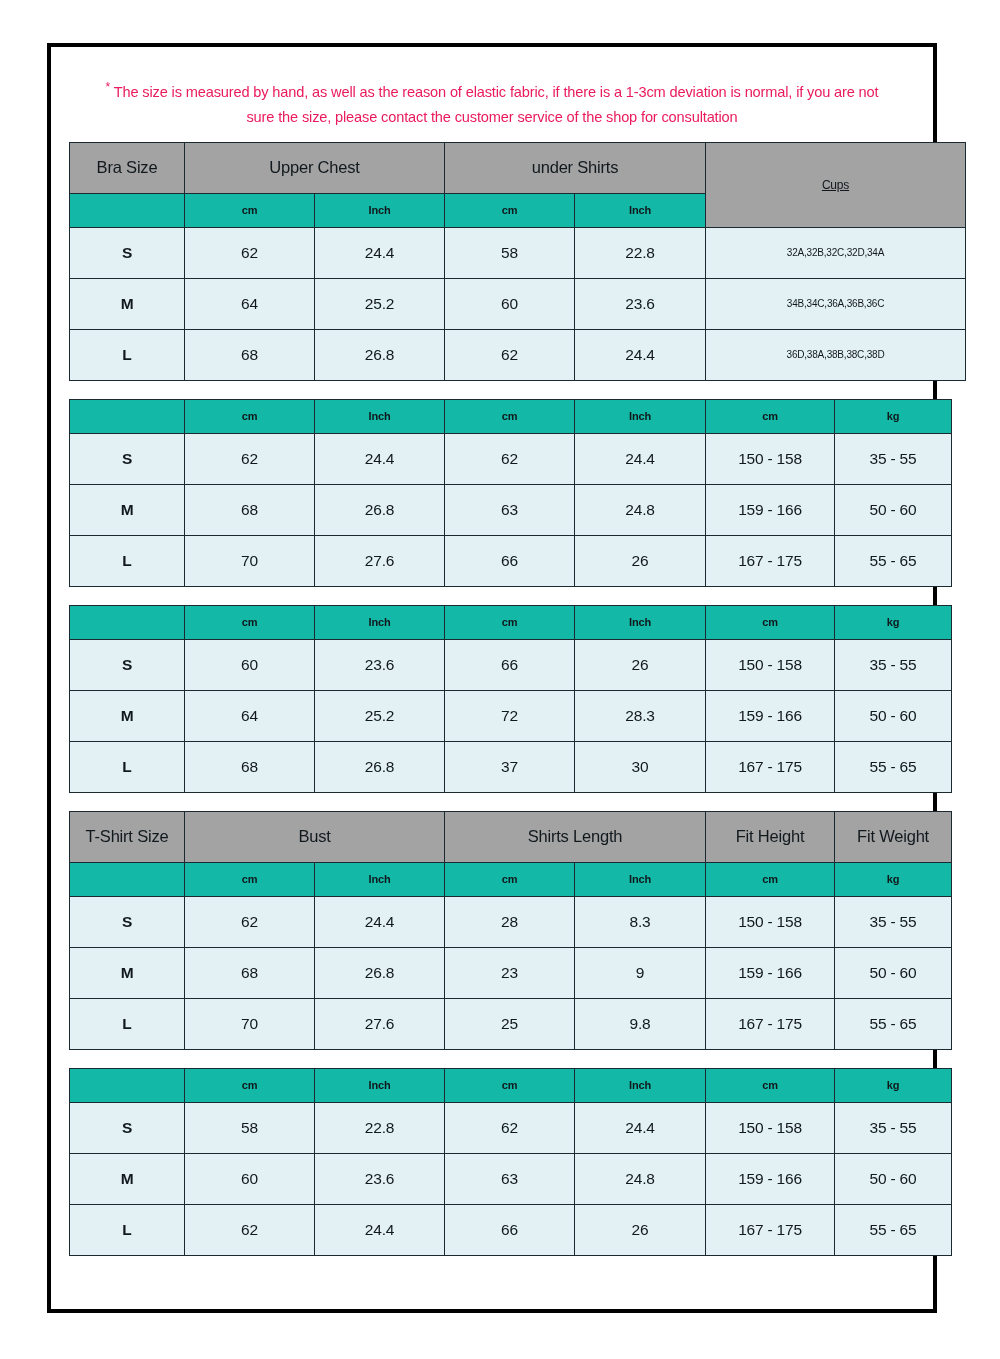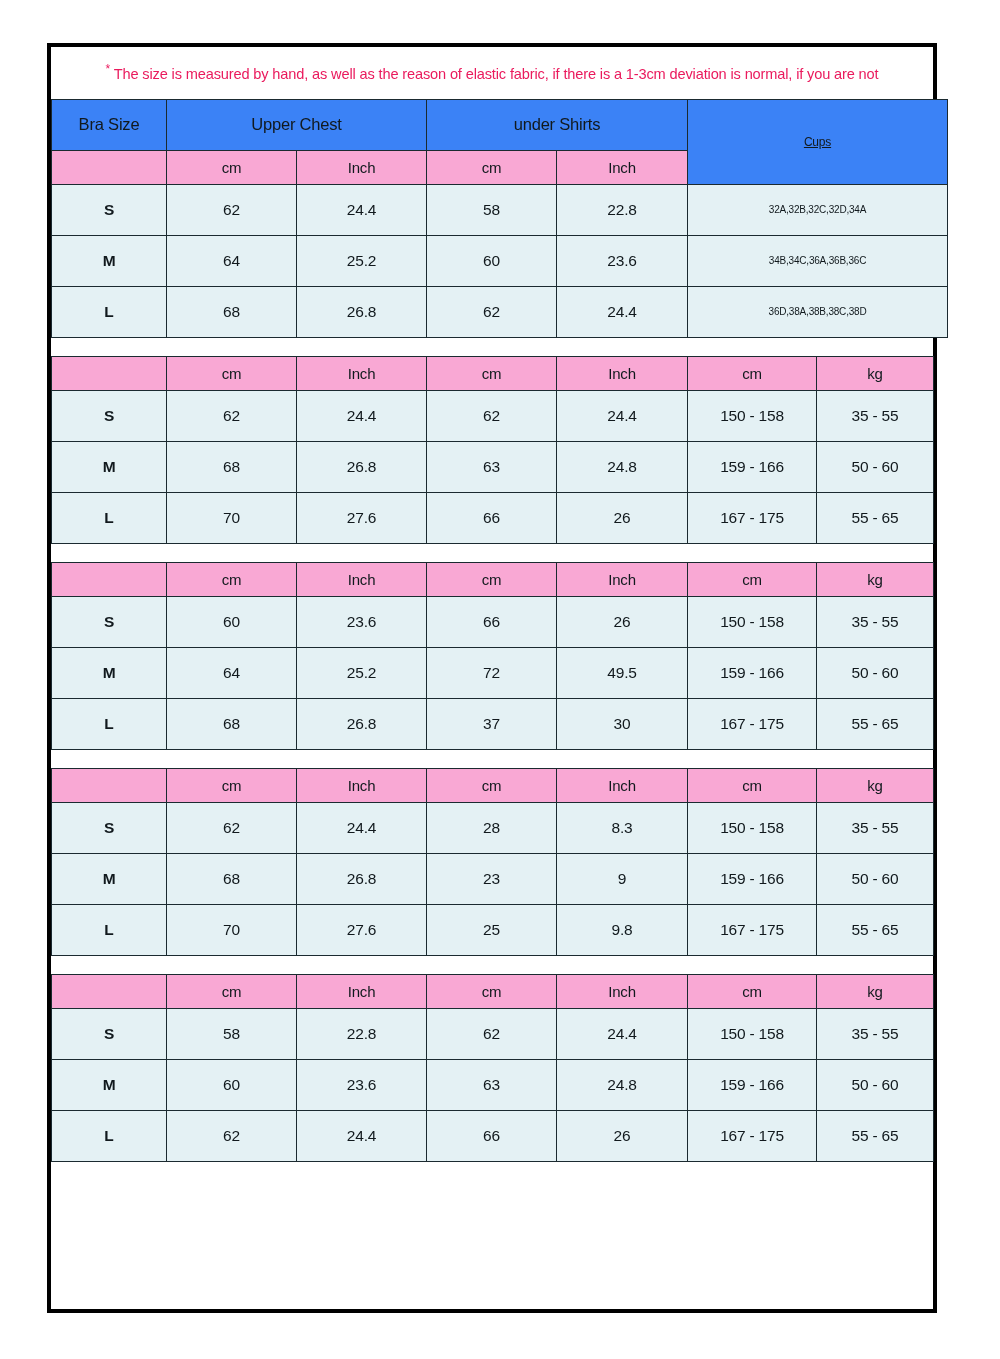--- a/index.html
+++ b/index.html
@@ -25,21 +25,21 @@
   
   #chart-frame {
     position: absolute;
     left: 47px;
     top: 43px;
     width: 890px;
     height: 1270px;
     border: 4px solid #000000;
     background: #ffffff;
     box-sizing: border-box;
-    padding: 0;
+    padding: 18px;
   }
 
   
   .note-banner {
     background: #ffffff;
     padding: 10px 12px 12px 12px;
     text-align: center;
     box-sizing: border-box;
   }
   .note-line {
@@ -79,32 +79,33 @@
   col.c-size   { width: 115px; }
   col.c-a-cm   { width: 130px; }
   col.c-a-in   { width: 130px; }
   col.c-b-cm   { width: 130px; }
   col.c-b-in   { width: 131px; }
   col.c-fith   { width: 129px; }
   col.c-fitw   { width: 117px; }
   col.c-cups   { width: 260px; }
 
   .hdr-main td {
-    background: #3b82f6;
+    background: #a3a3a3;
     height: 48px;
     font-size: 16.5px;
   }
   .hdr-main td.cups-cell {
     font-size: 12px;
     text-decoration: underline;
   }
   .hdr-sub td {
-    background: #f9a8d4;
+    background: #14b8a6;
     height: 31px;
-    font-size: 15px;
+    font-size: 11px;
+    font-weight: bold;
   }
   .data-row td {
     background: #e4f1f4;
     height: 48px;
     font-size: 15.5px;
   }
   .data-row td.sizecol {
     font-weight: bold;
     font-size: 15.5px;
   }
@@ -119,20 +120,21 @@
   }
 </style>
 </head>
 <body>
 
 <div id="sizechart-page">
   <div id="chart-frame">
 
     <div class="note-banner">
       <div class="note-line"><span class="asterisk">*</span> <span>The size is measured by hand, as well as the reason of elastic fabric, if there is a 1-3cm deviation is normal, if you are not</span></div>
+      <div class="note-line second">sure the size, please contact the customer service of the shop for consultation</div>
     </div>
 
     <div id="tables-host">
         <table class="size-table">
           <colgroup>
             <col class="c-size">
             <col class="c-a-cm">
             <col class="c-a-in">
             <col class="c-b-cm">
             <col class="c-b-in">
@@ -256,21 +258,21 @@
               <td>66</td>
               <td>26</td>
               <td>150 - 158</td>
               <td>35 - 55</td>
             </tr>
             <tr class="data-row">
               <td class="sizecol">M</td>
               <td>64</td>
               <td>25.2</td>
               <td>72</td>
-              <td>49.5</td>
+              <td>28.3</td>
               <td>159 - 166</td>
               <td>50 - 60</td>
             </tr>
             <tr class="data-row">
               <td class="sizecol">L</td>
               <td>68</td>
               <td>26.8</td>
               <td>37</td>
               <td>30</td>
               <td>167 - 175</td>
@@ -283,20 +285,27 @@
           <colgroup>
             <col class="c-size">
             <col class="c-a-cm">
             <col class="c-a-in">
             <col class="c-b-cm">
             <col class="c-b-in">
             <col class="c-fith">
             <col class="c-fitw">
           </colgroup>
           <tbody>
+            <tr class="hdr-main">
+              <td>T-Shirt Size</td>
+              <td colspan="2">Bust</td>
+              <td colspan="2">Shirts Length</td>
+              <td>Fit Height</td>
+              <td>Fit Weight</td>
+            </tr>
             <tr class="hdr-sub">
               <td></td>
               <td>cm</td>
               <td>Inch</td>
               <td>cm</td>
               <td>Inch</td>
               <td>cm</td>
               <td>kg</td>
             </tr>
             <tr class="data-row">

